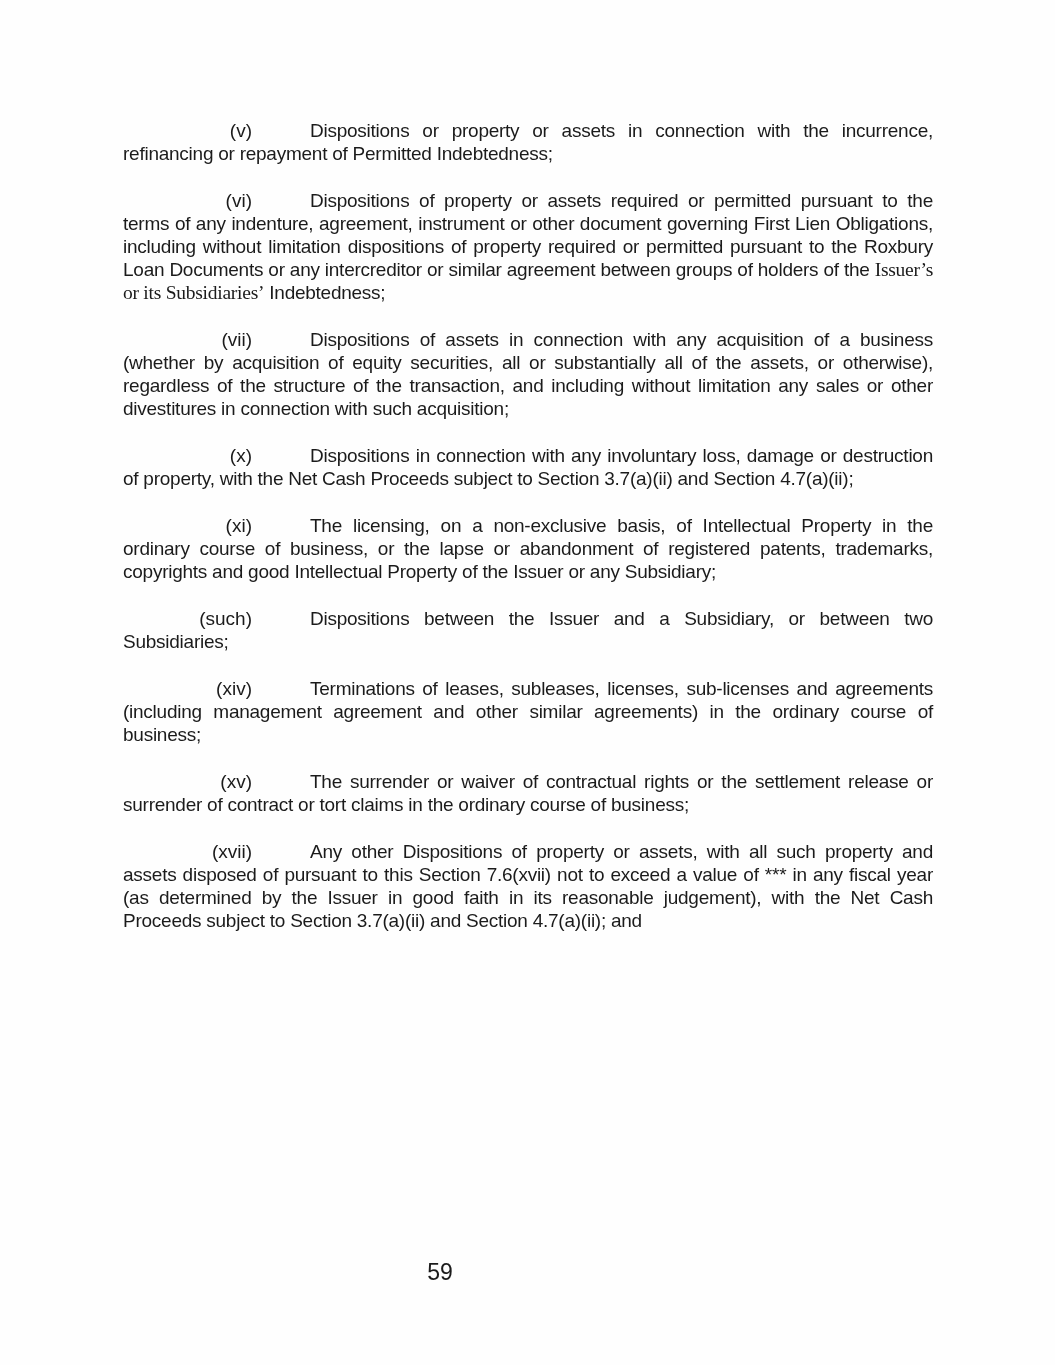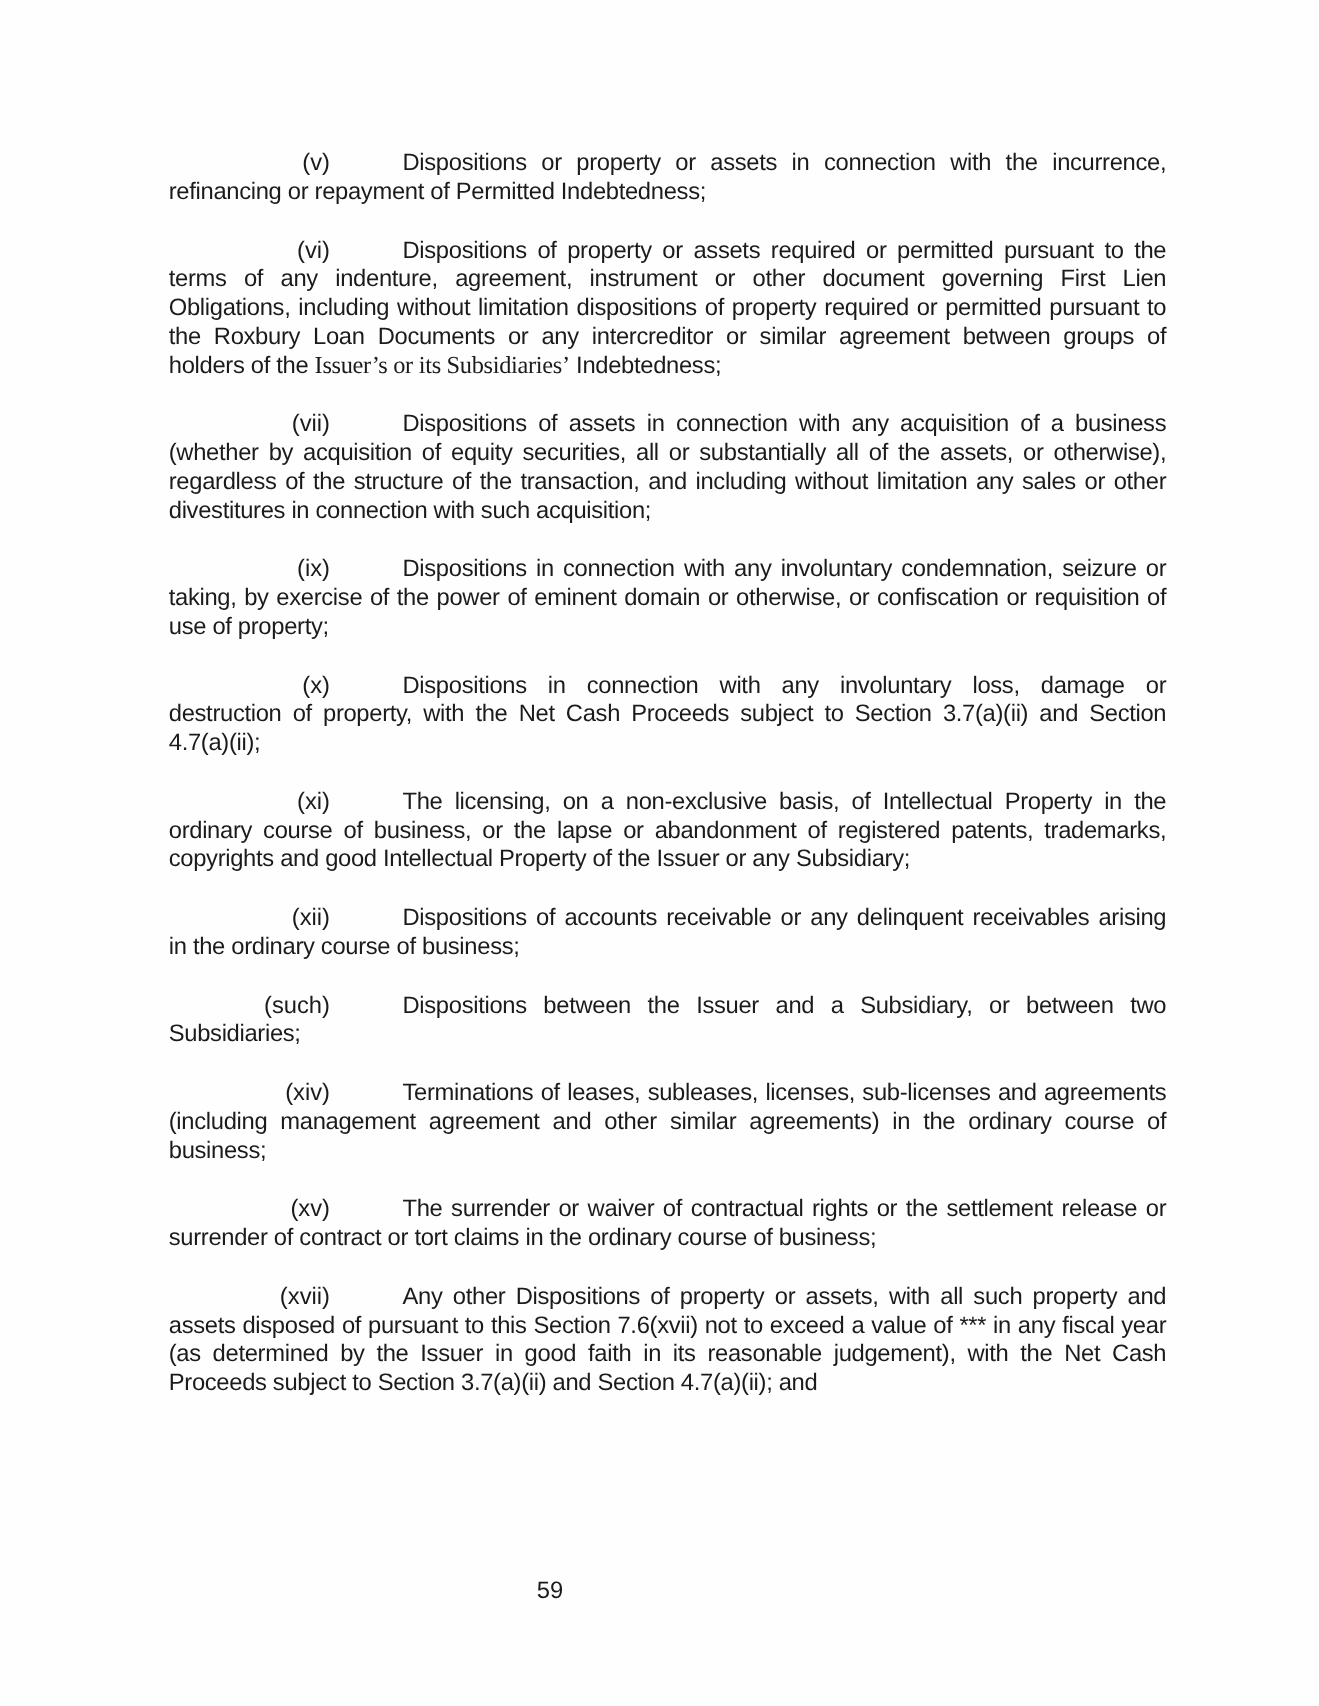--- a/index.html
+++ b/index.html
@@ -20,21 +20,21 @@
     inset: 0;
     background: #fefefe;
   }
   .content {
     position: absolute;
     top: 119px;
     left: 123px;
     width: 810px;
   }
   p.clause {
-    margin: 0 0 24px 12px;
+    margin: 0 0 24px 0;
     font-size: 19px;
     line-height: 23px;
     text-align: justify;
     letter-spacing: -0.25px;
     hyphens: none;
   }
   .num {
     display: inline-block;
     width: 187px;
     padding-right: 58px;
@@ -45,44 +45,42 @@
   .serif {
     font-family: "Liberation Serif", serif;
     font-size: 19.5px;
   }
   .footer {
     position: absolute;
     top: 1261px;
     left: 0;
     width: 880px;
     text-align: center;
-    font-size: 19px;
+    font-size: 23px;
     line-height: 23px;
   }
 </style>
 </head>
 <body>
 
 <div class="page">
   <div class="content">
 
     <p class="clause"><span class="num">(v)</span><span>Dispositions or property or assets in connection with the incurrence, refinancing or repayment of Permitted Indebtedness;</span></p>
 
     <p class="clause"><span class="num">(vi)</span><span>Dispositions of property or assets required or permitted pursuant to the terms of any indenture, agreement, instrument or other document governing First Lien Obligations, including without limitation dispositions of property required or permitted pursuant to the Roxbury Loan Documents or any intercreditor or similar agreement between groups of holders of the</span> <span class="serif">Issuer’s or its Subsidiaries’</span> <span>Indebtedness;</span></p>
 
     <p class="clause"><span class="num">(vii)</span><span>Dispositions of assets in connection with any acquisition of a business (whether by acquisition of equity securities, all or substantially all of the assets, or otherwise), regardless of the structure of the transaction, and including without limitation any sales or other divestitures in connection with such acquisition;</span></p>
 
 
-    <p class="clause"><span class="num">(ix)</span><span>Dispositions in connection with any involuntary condemnation, seizure or taking, by exercise of the power of eminent domain or otherwise, or confiscation or requisition of use of property;</span></p>
 
     <p class="clause"><span class="num">(x)</span><span>Dispositions in connection with any involuntary loss, damage or destruction of property, with the Net Cash Proceeds subject to Section 3.7(a)(ii) and Section 4.7(a)(ii);</span></p>
 
     <p class="clause"><span class="num">(xi)</span><span>The licensing, on a non-exclusive basis, of Intellectual Property in the ordinary course of business, or the lapse or abandonment of registered patents, trademarks, copyrights and good Intellectual Property of the Issuer or any Subsidiary;</span></p>
 
-    <p class="clause"><span class="num">(xii)</span><span>Dispositions of accounts receivable or any delinquent receivables arising in the ordinary course of business;</span></p>
 
     <p class="clause"><span class="num">(such)</span><span>Dispositions between the Issuer and a Subsidiary, or between two Subsidiaries;</span></p>
 
     <p class="clause"><span class="num">(xiv)</span><span>Terminations of leases, subleases, licenses, sub-licenses and agreements (including management agreement and other similar agreements) in the ordinary course of business;</span></p>
 
     <p class="clause"><span class="num">(xv)</span><span>The surrender or waiver of contractual rights or the settlement release or surrender of contract or tort claims in the ordinary course of business;</span></p>
 
 
     <p class="clause"><span class="num">(xvii)</span><span>Any other Dispositions of property or assets, with all such property and assets disposed of pursuant to this Section 7.6(xvii) not to exceed a value of *** in any fiscal year (as determined by the Issuer in good faith in its reasonable judgement), with the Net Cash Proceeds subject to Section 3.7(a)(ii) and Section 4.7(a)(ii); and</span></p>
 

